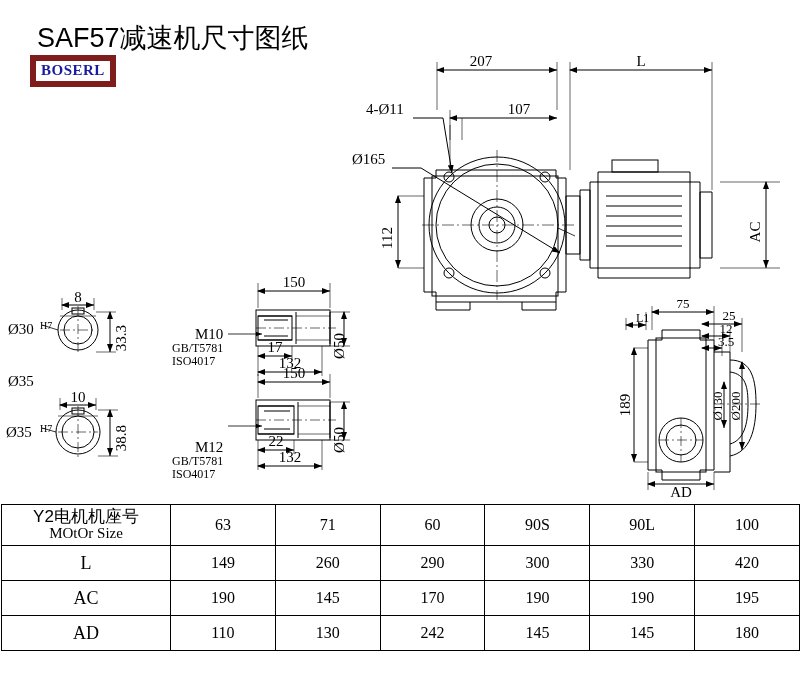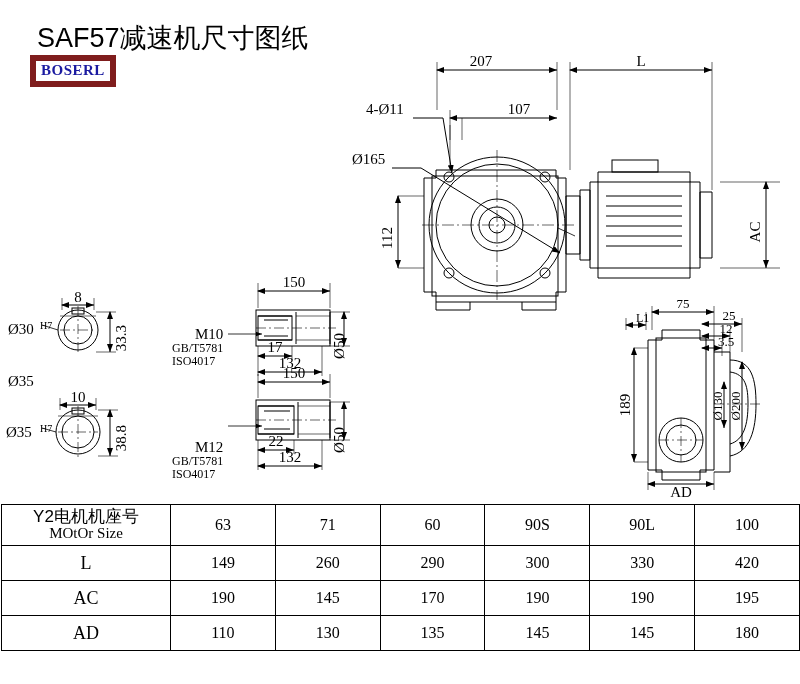--- a/index.html
+++ b/index.html
@@ -381,21 +381,21 @@
         <td>145</td>
         <td>170</td>
         <td>190</td>
         <td>190</td>
         <td>195</td>
       </tr>
       <tr>
         <td class="head">AD</td>
         <td>110</td>
         <td>130</td>
-        <td>135</td>
+        <td>242</td>
         <td>145</td>
         <td>145</td>
         <td>180</td>
       </tr>
     </tbody>
   </table>
 
 </div>
 
 </body></html>

